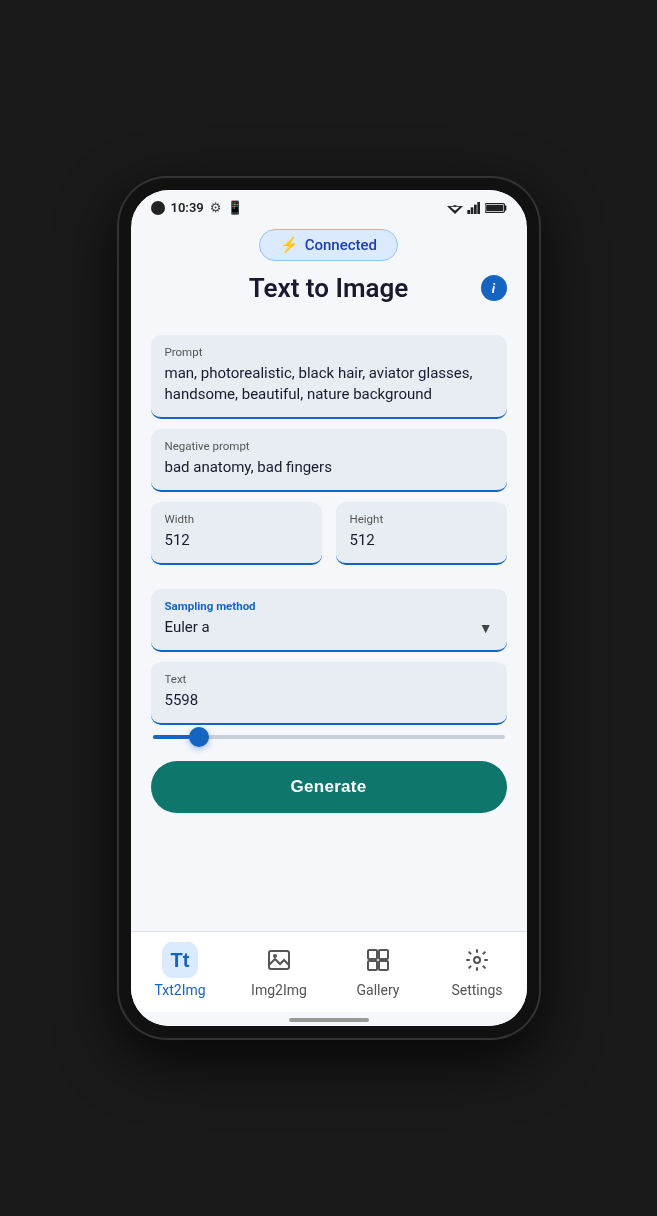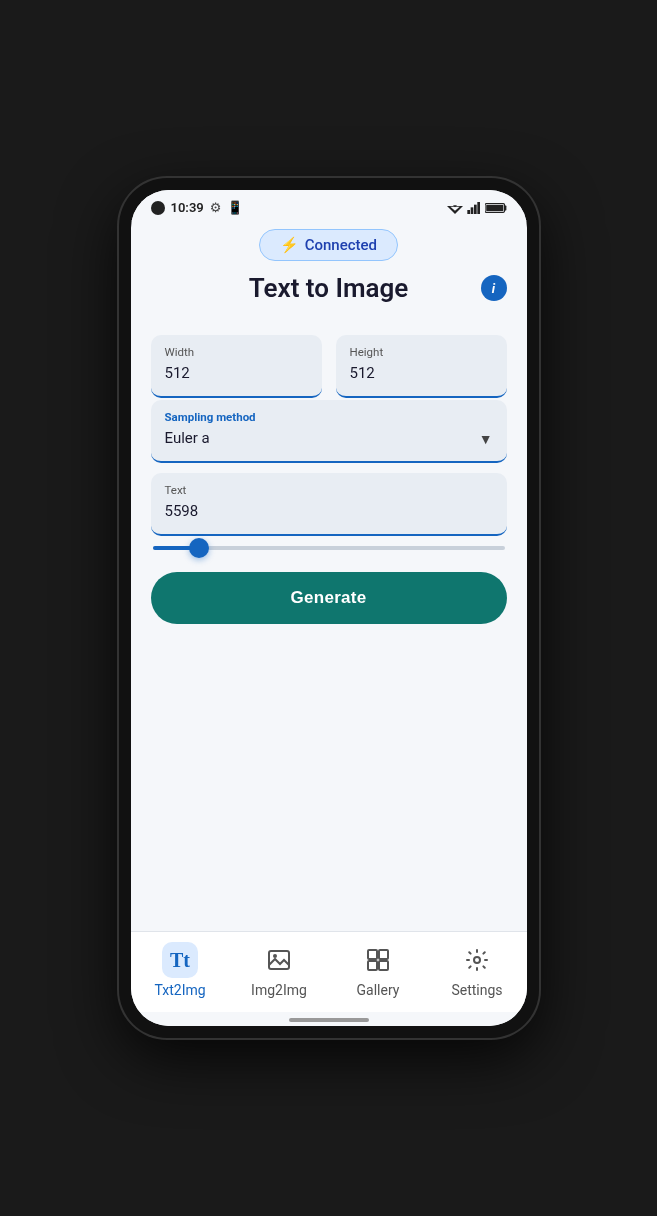--- a/index.html
+++ b/index.html
@@ -171,21 +171,21 @@
 
     .input-label.blue {
       color: #1565c0;
       font-weight: 700;
     }
 
     
     .width-height-row {
       display: flex;
       gap: 14px;
-      margin-bottom: 2px;
+      margin-bottom: 24px;
     }
 
     .width-height-row .input-card {
       flex: 1;
       margin-bottom: 0;
     }
 
     
     .input-card-dropdown {
       background: #e8edf3;
@@ -358,21 +358,29 @@
           <span class="lightning-icon">⚡</span>
           <span>Connected</span>
         </div>
       </div>
 
       <div class="page-title-row">
         <h1 class="page-title">Text to Image</h1>
         <div class="info-icon">i</div>
       </div>
 
-
+      <div class="input-card">
+        <div class="input-label">Prompt</div>
+        <div class="input-value">man, photorealistic, black hair, aviator glasses, handsome, beautiful, nature background</div>
+      </div>
+
+      <div class="input-card">
+        <div class="input-label">Negative prompt</div>
+        <div class="input-value">bad anatomy, bad fingers</div>
+      </div>
 
       <div class="width-height-row">
         <div class="input-card">
           <div class="input-label">Width</div>
           <div class="input-value">512</div>
         </div>
         <div class="input-card">
           <div class="input-label">Height</div>
           <div class="input-value">512</div>
         </div>
@@ -398,21 +406,21 @@
 
 
       <button class="generate-btn">Generate</button>
 
     </div>
 
     <div class="bottom-nav">
 
       <div class="nav-item">
         <div class="nav-icon-wrap active">
-          <span style="font-size:20px; font-weight:700; color:#1565c0; font-family: Liberation Serif, serif;">Tt</span>
+          <span style="font-size:20px; font-weight:700; color:#1565c0; font-family: Liberation Sans, sans-serif;">Tt</span>
         </div>
         <span class="nav-label active">Txt2Img</span>
       </div>
 
       <div class="nav-item">
         <div class="nav-icon-wrap">
           <svg width="24" height="24" viewBox="0 0 24 24">
             <rect x="2" y="3" width="20" height="18" rx="2" fill="none" stroke="#555" stroke-width="2"></rect>
             <circle cx="8" cy="8" r="2" fill="#555"></circle>
             <polyline points="2,17 8,11 13,16 17,12 22,17" fill="none" stroke="#555" stroke-width="2"></polyline>

